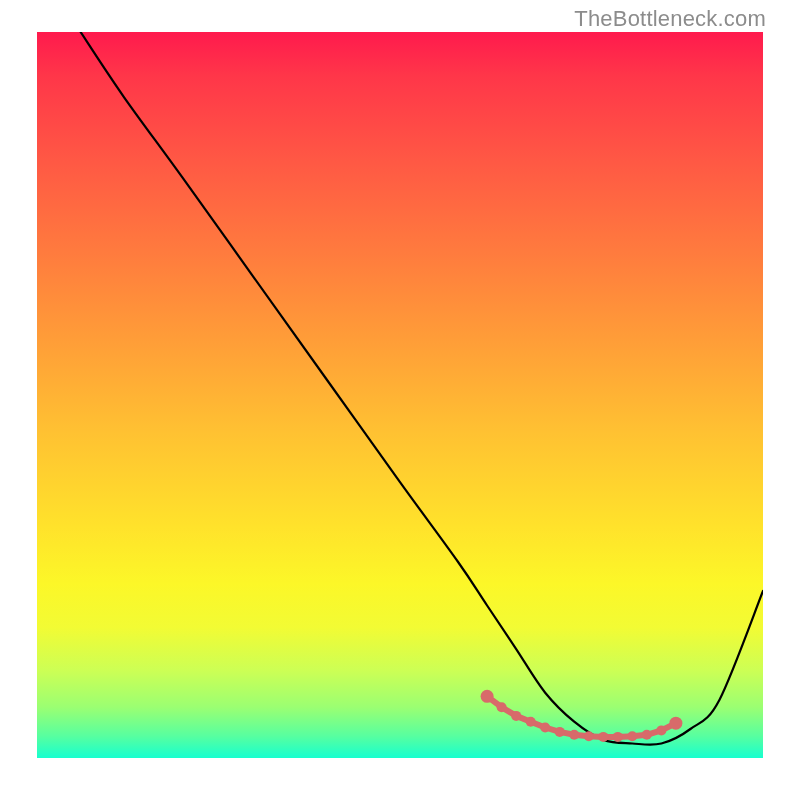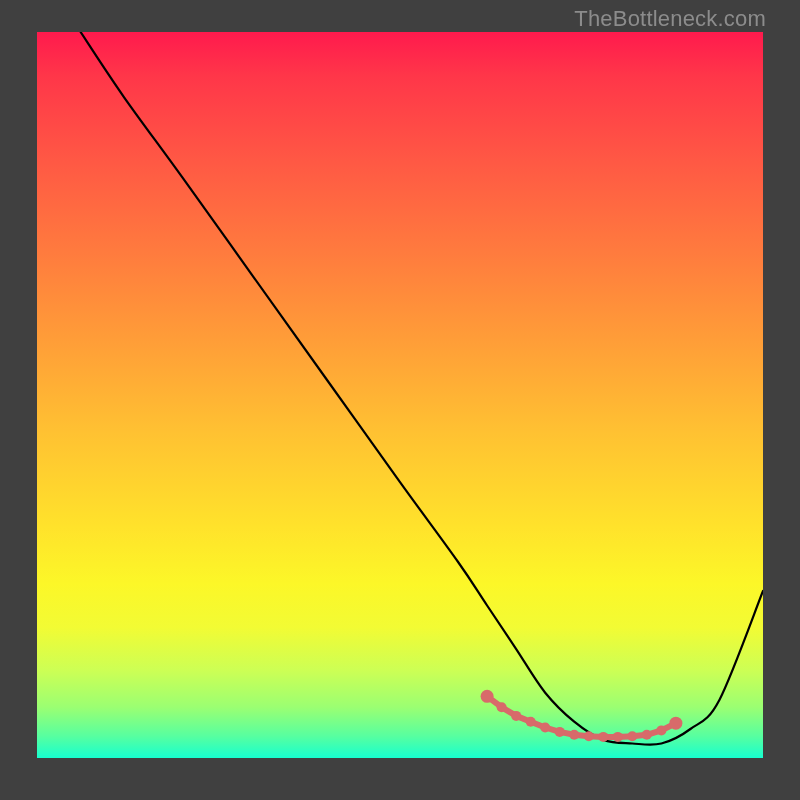--- a/index.html
+++ b/index.html
@@ -9,21 +9,21 @@
     height: 800px;
     background: #000;
     overflow: hidden;
   }
   .frame {
     position: absolute;
     left: 0;
     top: 0;
     width: 800px;
     height: 800px;
-    background: #404040;
+    background: #ffffff;
     text-decoration: underline;
   }
   .plot {
     position: absolute;
     left: 37px;
     top: 32px;
     width: 726px;
     height: 726px;
     background: linear-gradient(
       to bottom,

